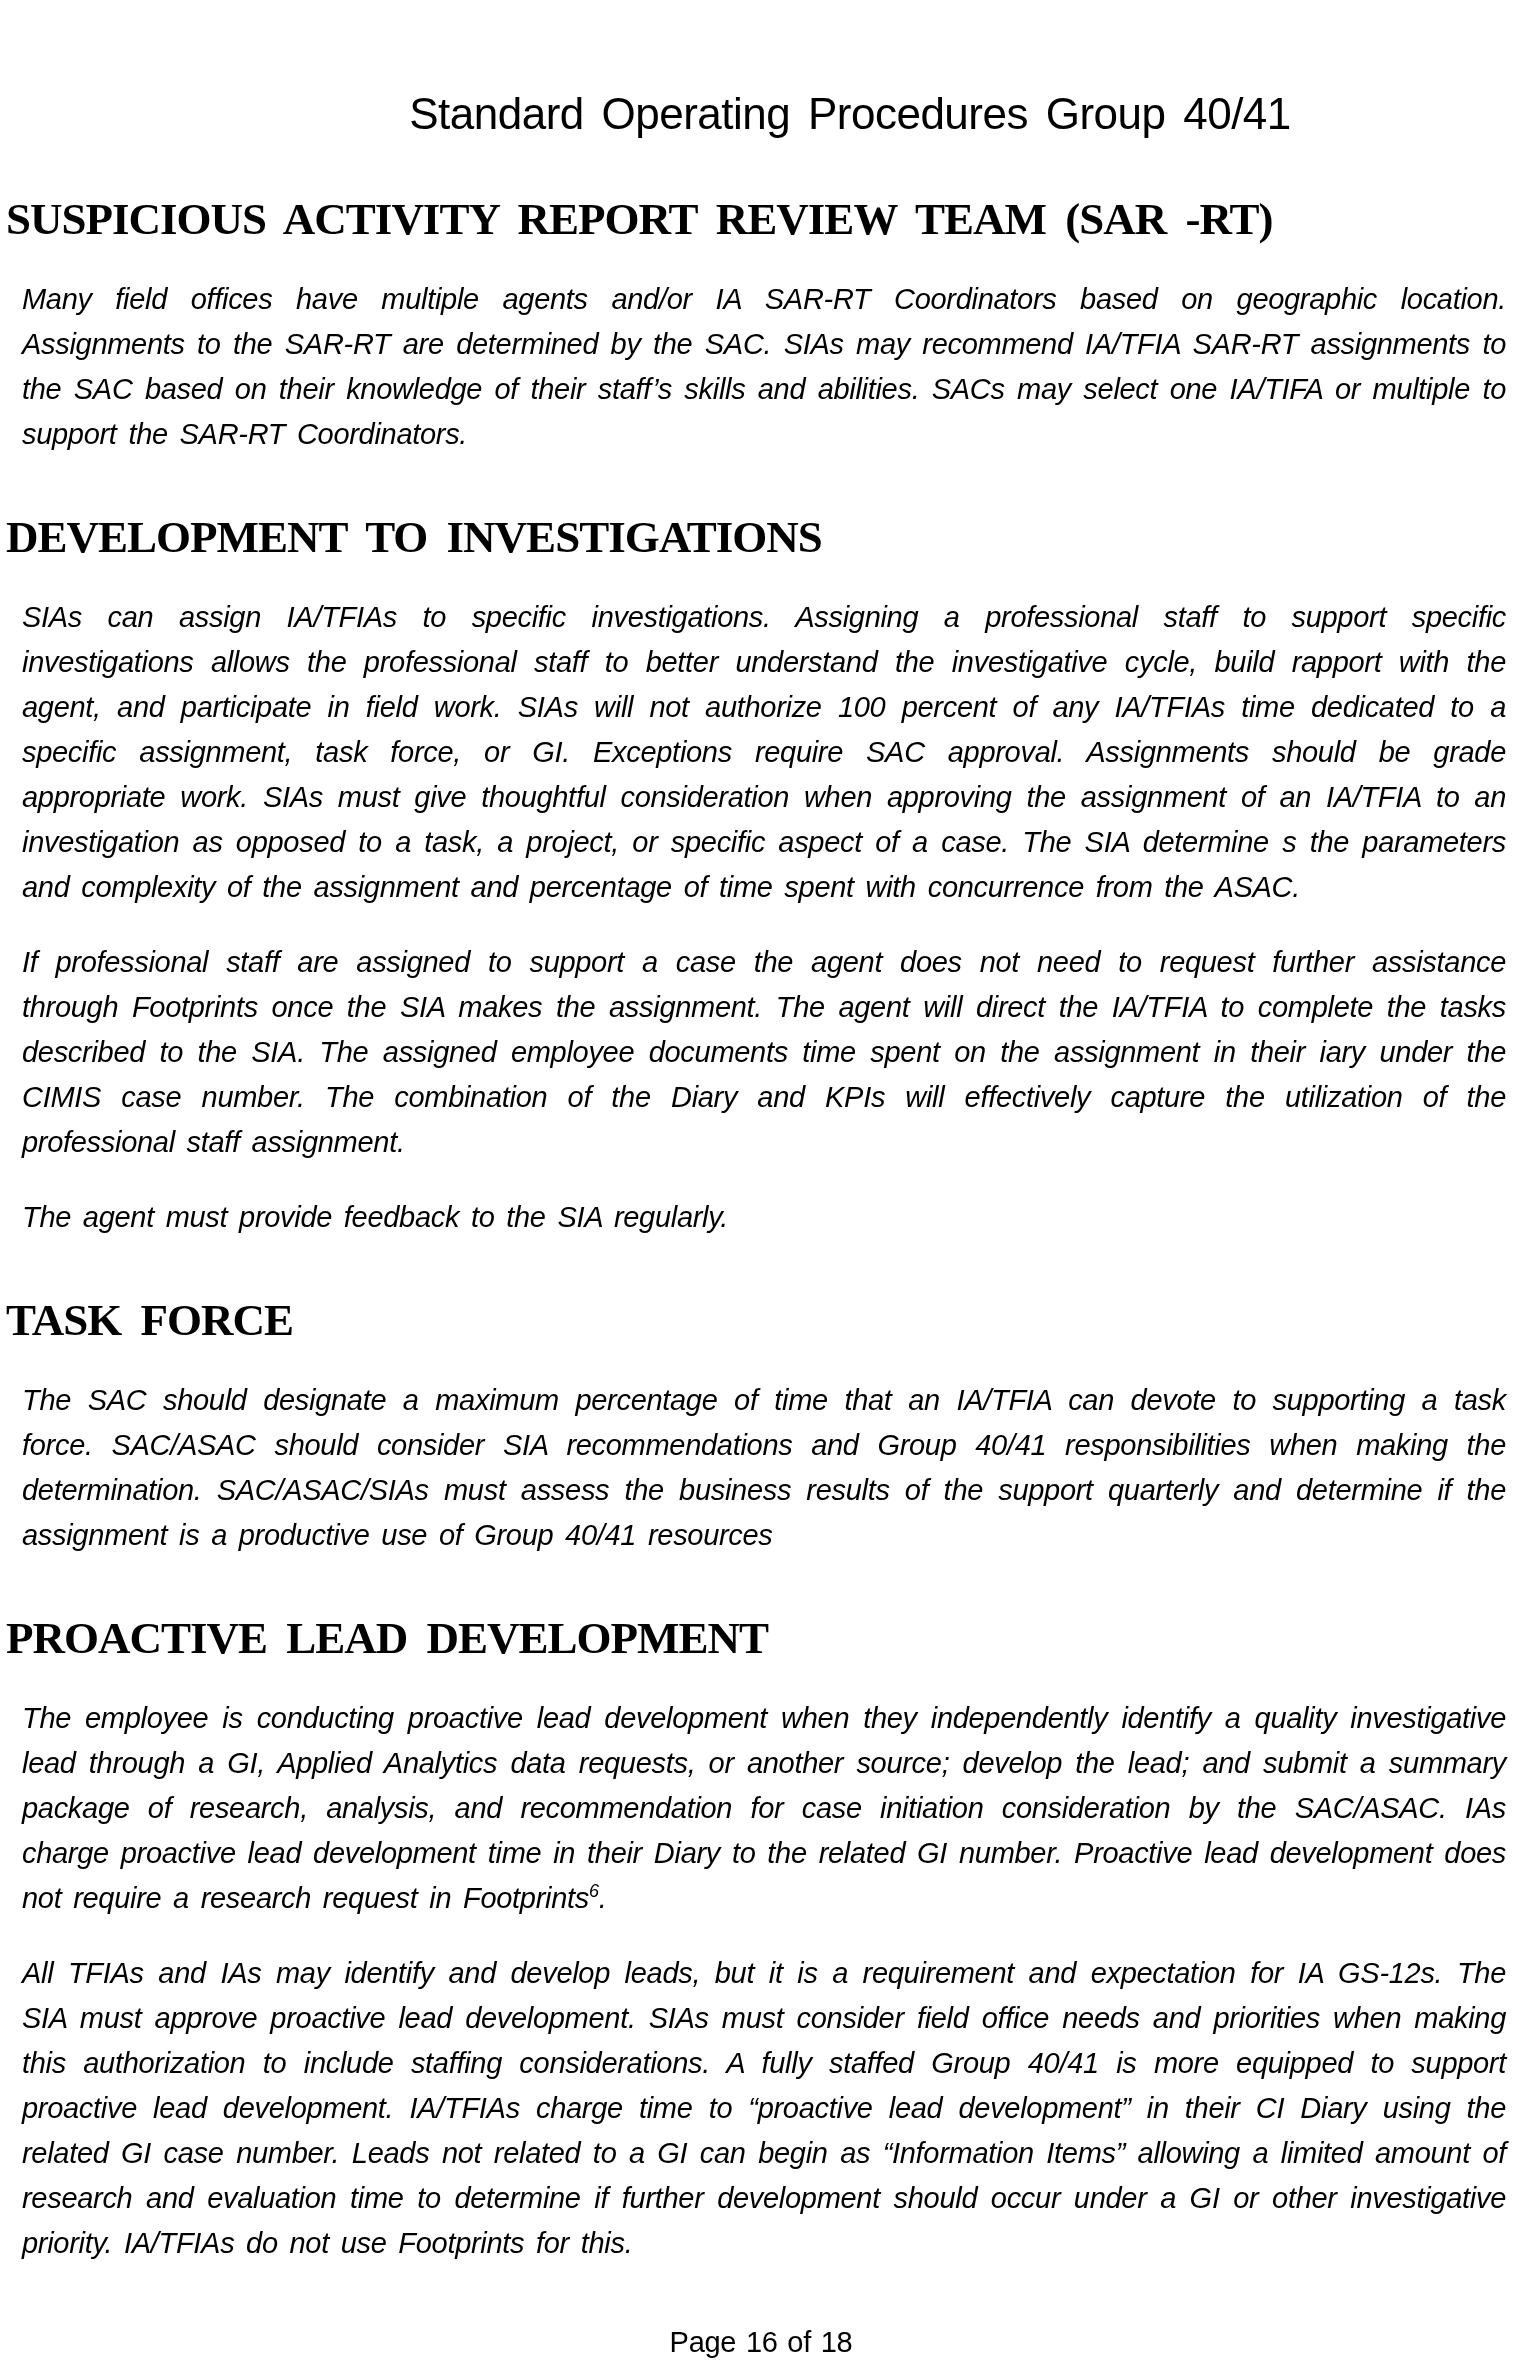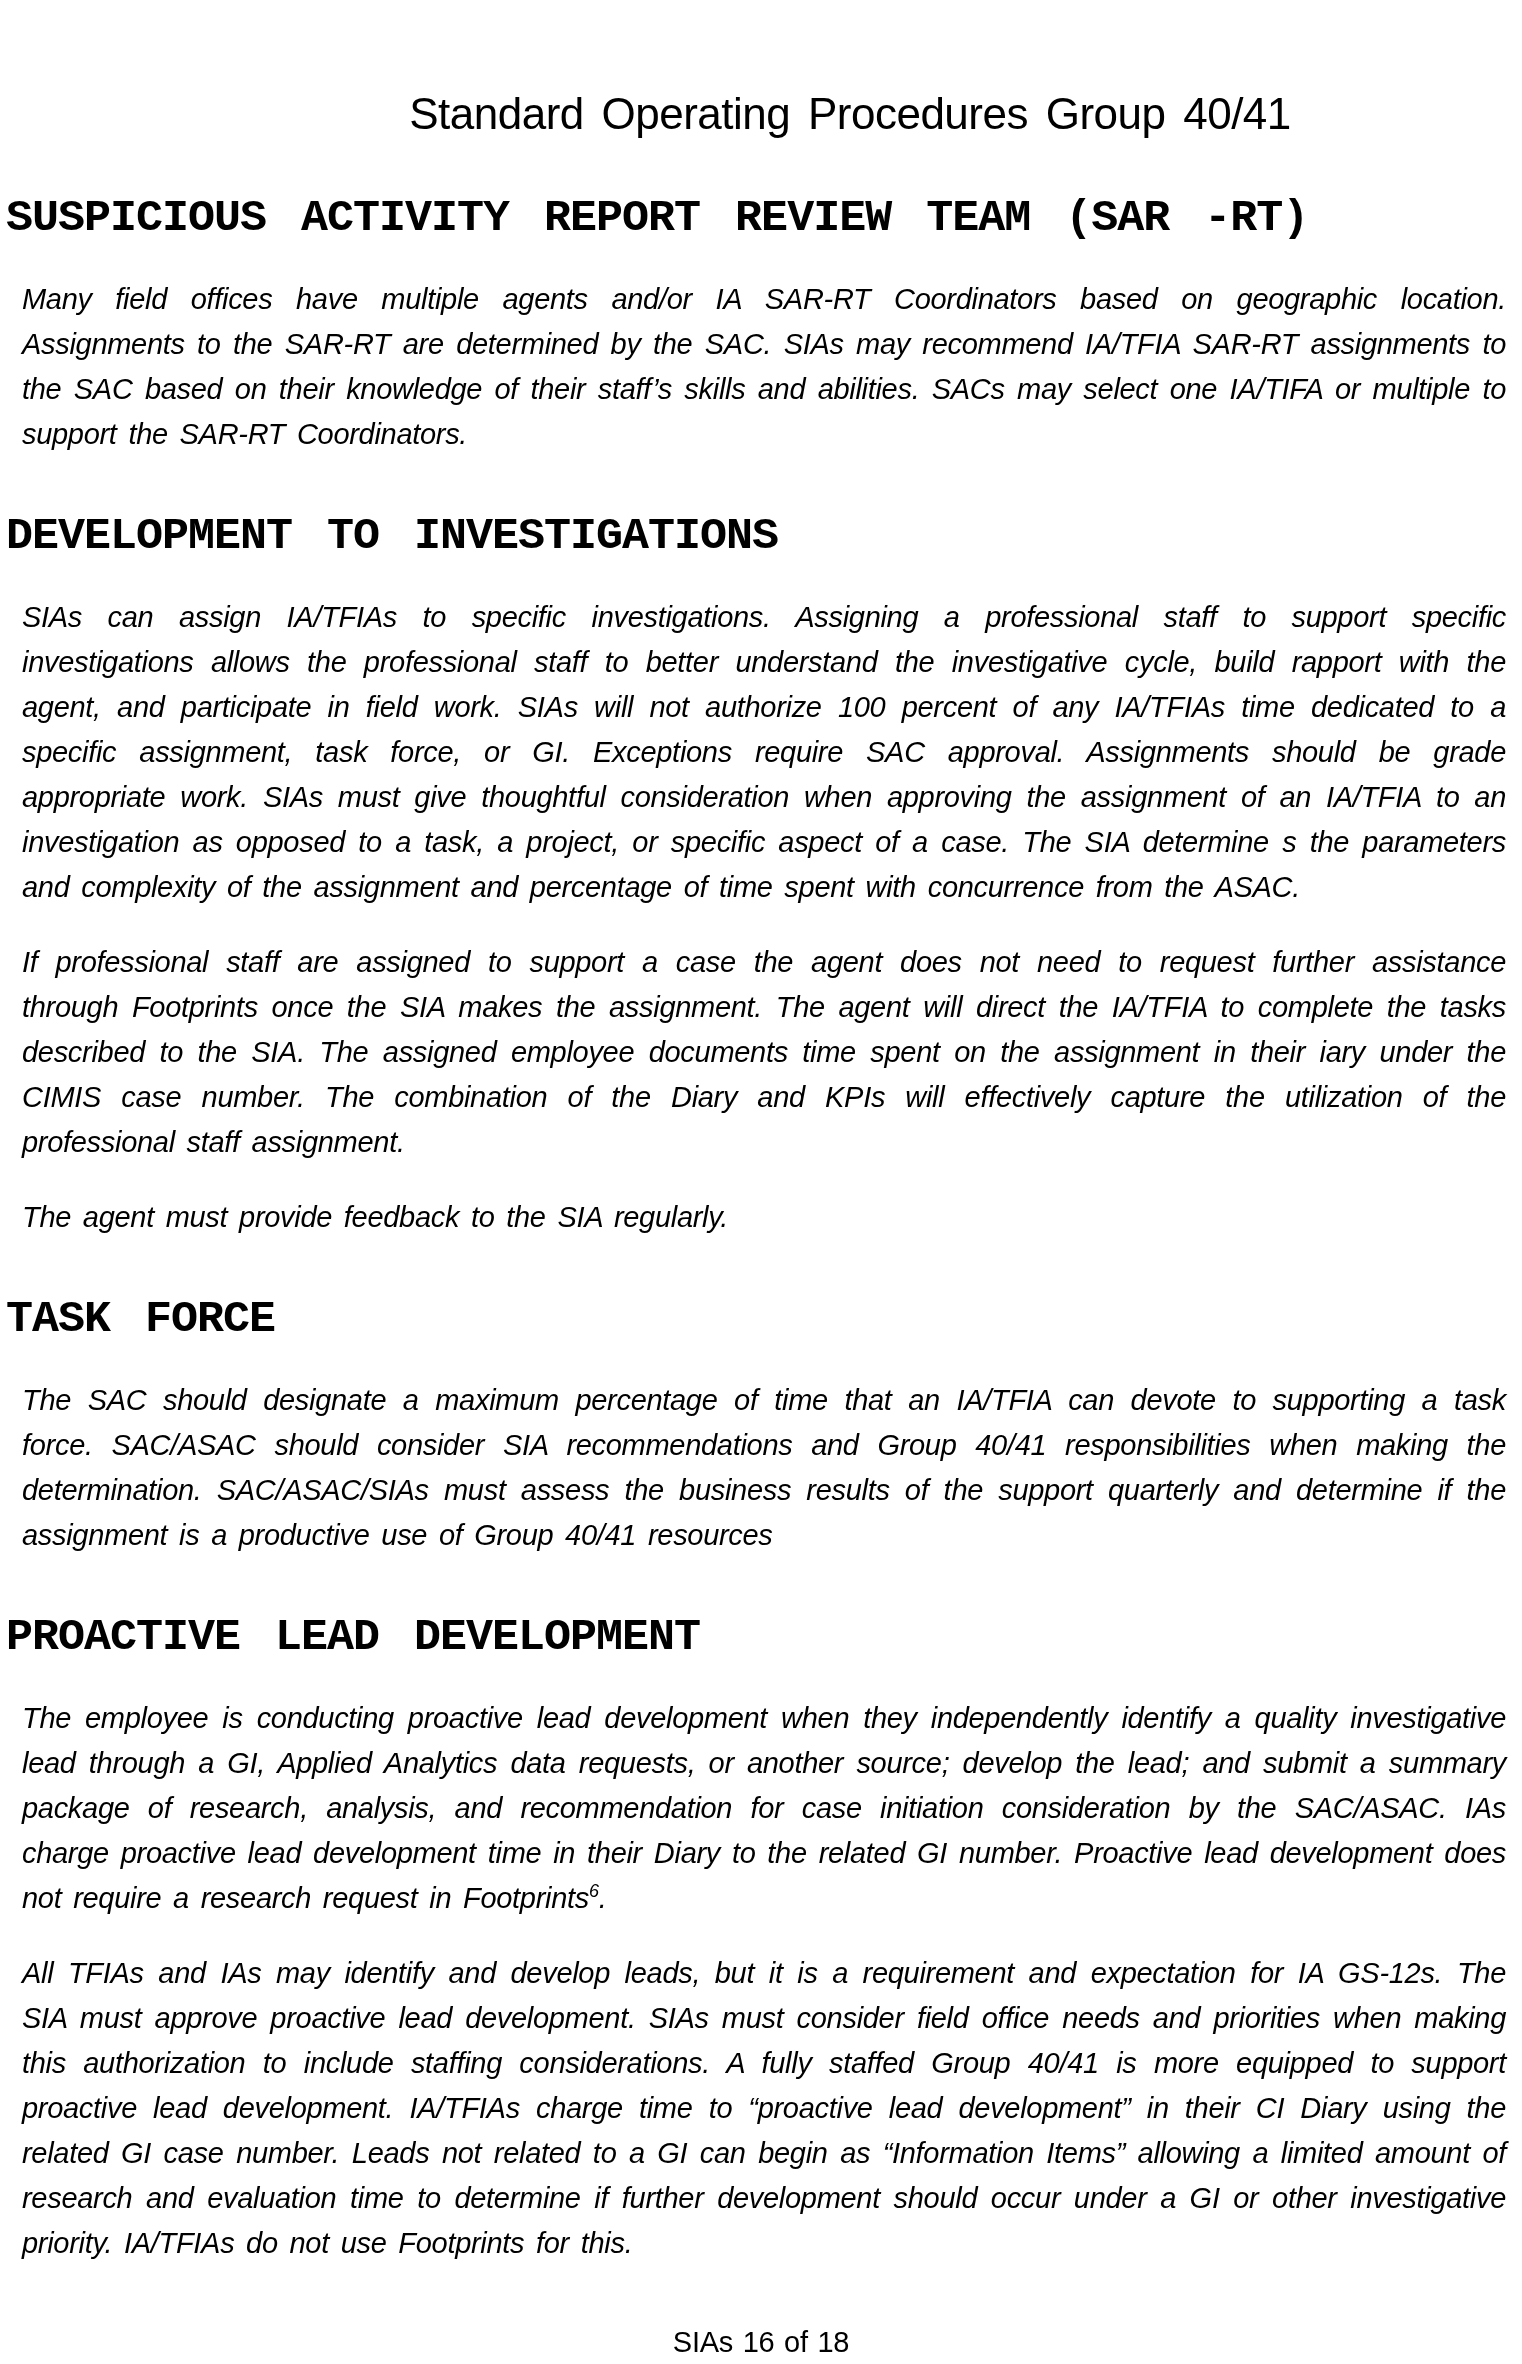--- a/index.html
+++ b/index.html
@@ -21,21 +21,21 @@
     font-size: 44px;
     line-height: 50px;
     letter-spacing: -0.5px;
     word-spacing: 6px;
     text-align: center;
     margin-top: 86px;
     position: relative;
     left: 95px;
   }
   section h2 {
-    font-family: Liberation Mono, monospace;
+    font-family: Liberation Serif, serif;
     font-weight: 700;
     font-size: 45px;
     line-height: 52px;
     letter-spacing: -1px;
     word-spacing: 9px;
     margin-top: 54px;
     padding-left: 2px;
   }
   section p {
     font-family: "Liberation Sans", sans-serif;
@@ -88,18 +88,18 @@
         <p>The SAC should designate a maximum percentage of time that an IA/TFIA can devote to supporting a task force. SAC/ASAC should consider SIA recommendations and Group 40/41 responsibilities when making the determination. SAC/ASAC/SIAs must assess the business results of the support quarterly and determine if the assignment is a productive use of Group 40/41 resources</p>
       </section>
       <section>
         <h2>PROACTIVE LEAD DEVELOPMENT</h2>
         <p><span>The employee is conducting proactive lead development when they independently identify a quality investigative lead through a GI, Applied Analytics data requests, or another source; develop the lead; and submit a summary package of research, analysis, and recommendation for case initiation consideration by the SAC/ASAC. IAs charge proactive lead development time in their Diary to the related GI number. Proactive lead development does not require a research request in Footprints</span><sup>6</sup><span>.</span></p>
         <p>All TFIAs and IAs may identify and develop leads, but it is a requirement and expectation for IA GS-12s. The SIA must approve proactive lead development. SIAs must consider field office needs and priorities when making this authorization to include staffing considerations. A fully staffed Group 40/41 is more equipped to support proactive lead development. IA/TFIAs charge time to “proactive lead development” in their CI Diary using the related GI case number. Leads not related to a GI can begin as “Information Items” allowing a limited amount of research and evaluation time to determine if further development should occur under a GI or other investigative priority. IA/TFIAs do not use Footprints for this.</p>
       </section>
     </main>
 
   <footer class="page-footer">
-    <span>SIAs</span>
+    <span>Page</span>
     <b>16</b>
     <span>of</span>
     <b>18</b>
   </footer>
 </div>
 
 </body></html>

